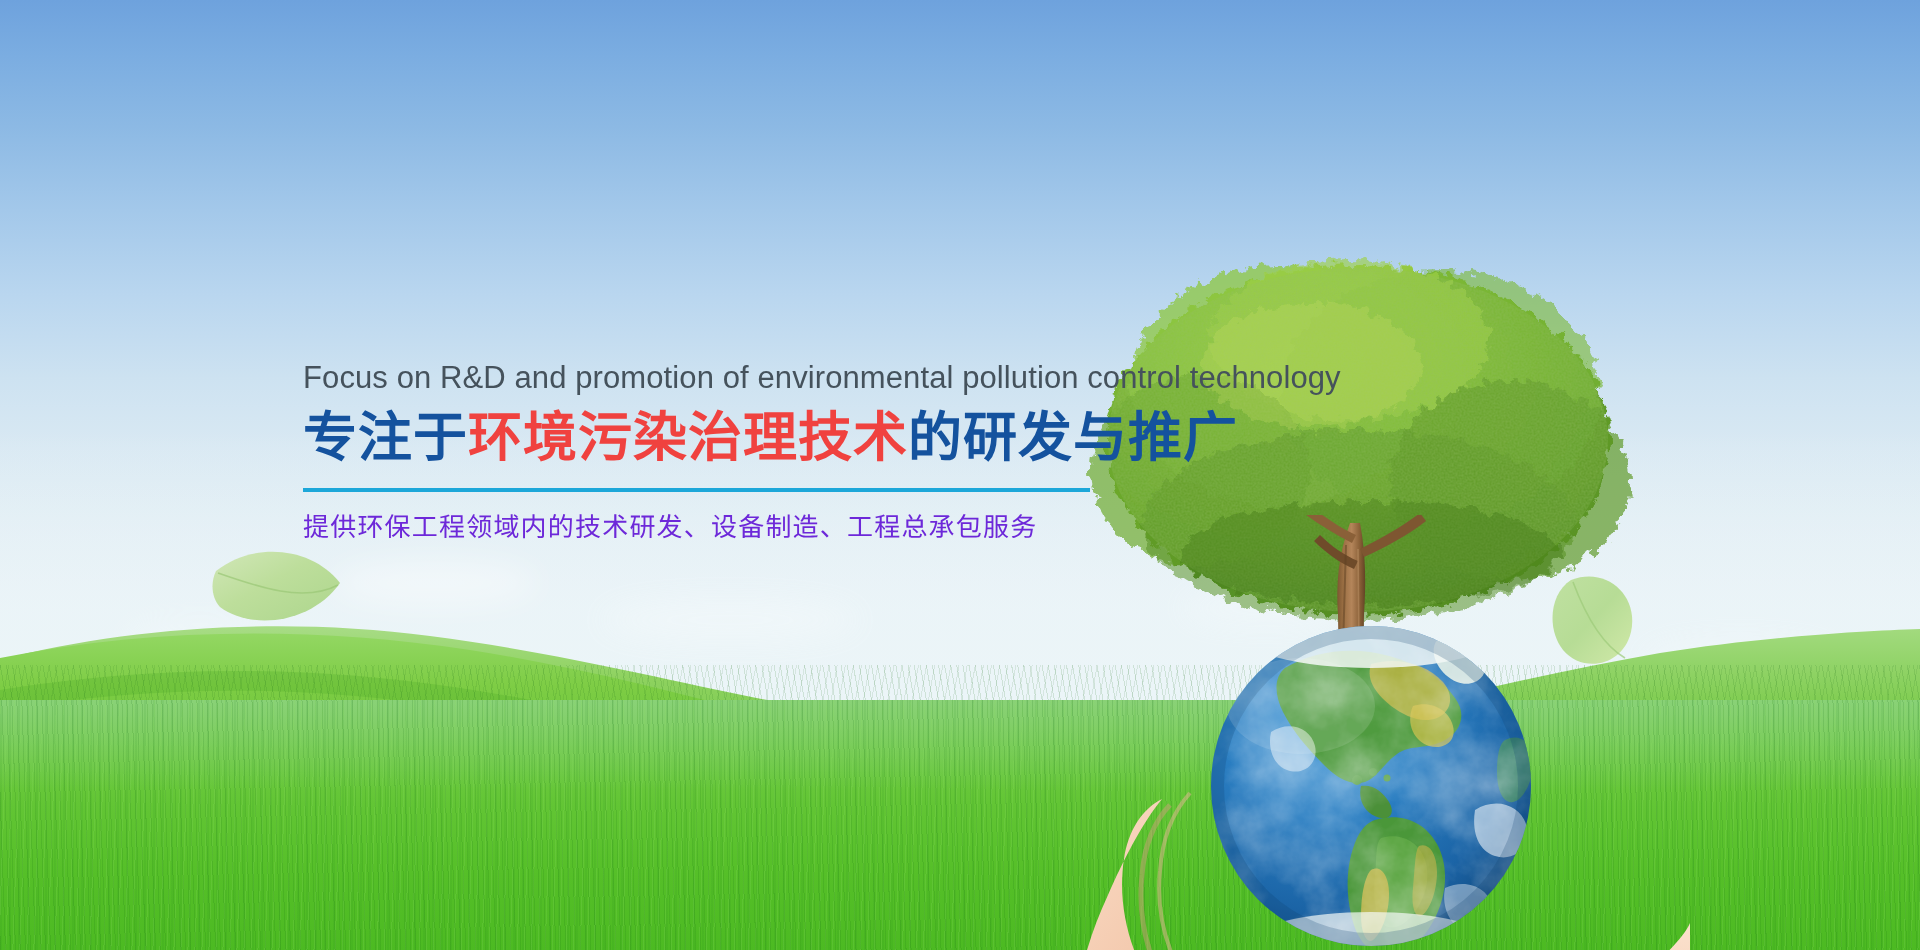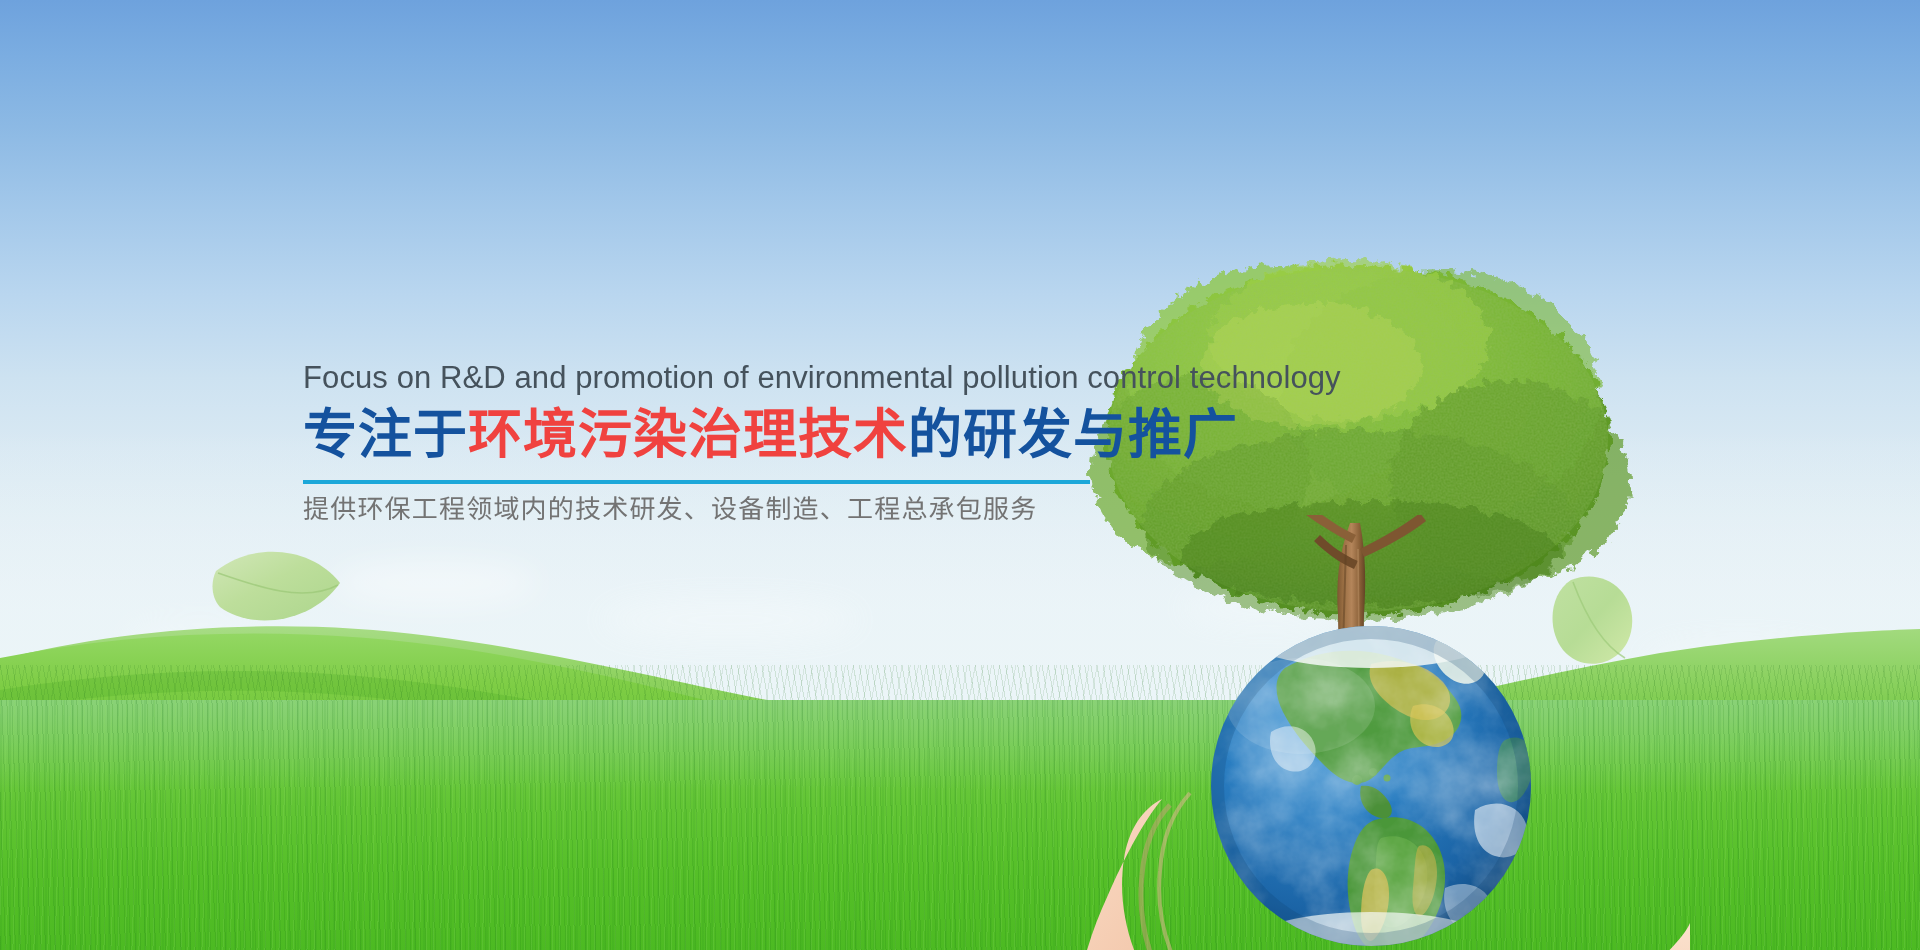--- a/index.html
+++ b/index.html
@@ -132,41 +132,41 @@
   }
   .eyebrow {
     font-size: 31px;
     line-height: 30px;
     color: #45525c;
     letter-spacing: .1px;
     white-space: nowrap;
     font-family: "Liberation Sans", "DejaVu Sans", sans-serif;
   }
   .headline {
-    margin-top: 9px;
+    margin-top: 17px;
     font-size: 54px;
     line-height: 64px;
     font-weight: bold;
     letter-spacing: 1px;
     white-space: nowrap;
-    font-family: Liberation Sans, sans-serif;
+    font-family: Liberation Mono, monospace;
   }
   .headline .blue { color: #14529e; }
   .headline .red  { color: #f0423f; }
   .rule {
     margin-top: 14px;
     width: 787px;
     height: 4px;
     background: #1ca7d9;
   }
   .tagline {
-    margin-top: 8px;
+    margin-top: 18px;
     font-size: 26px;
     line-height: 34px;
-    color: #737373;
+    color: #6d28d9;
     letter-spacing: 1.2px;
     white-space: nowrap;
     font-family: "DejaVu Sans", "Liberation Sans", sans-serif;
   }
 </style>
 </head>
 <body>
 
 <div class="banner">
 

